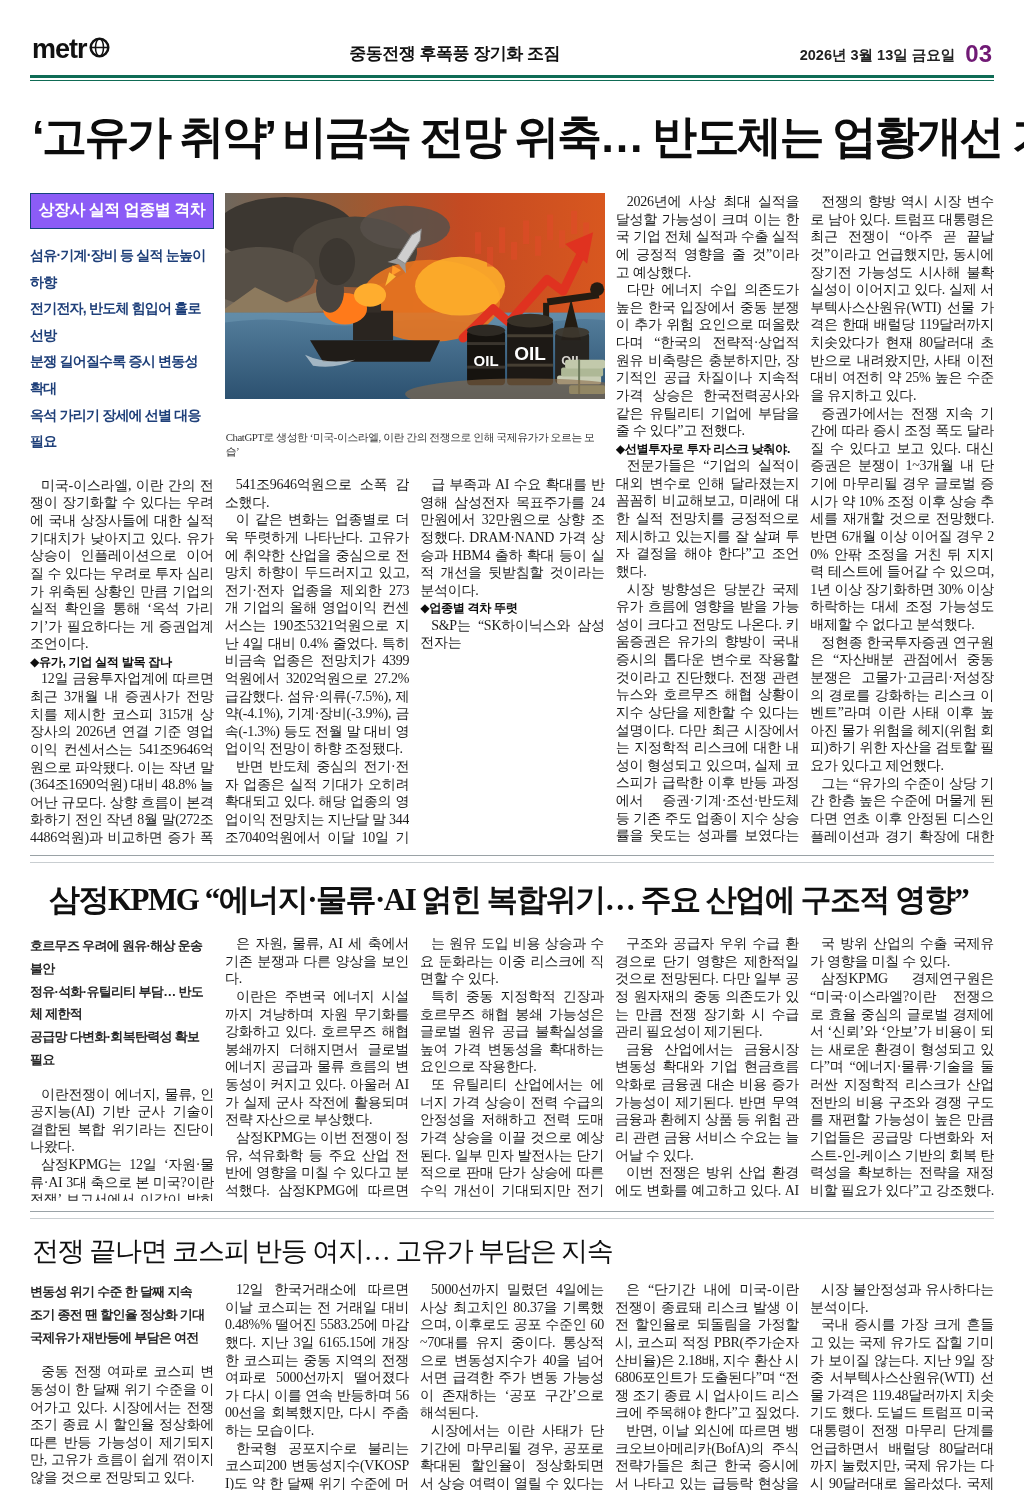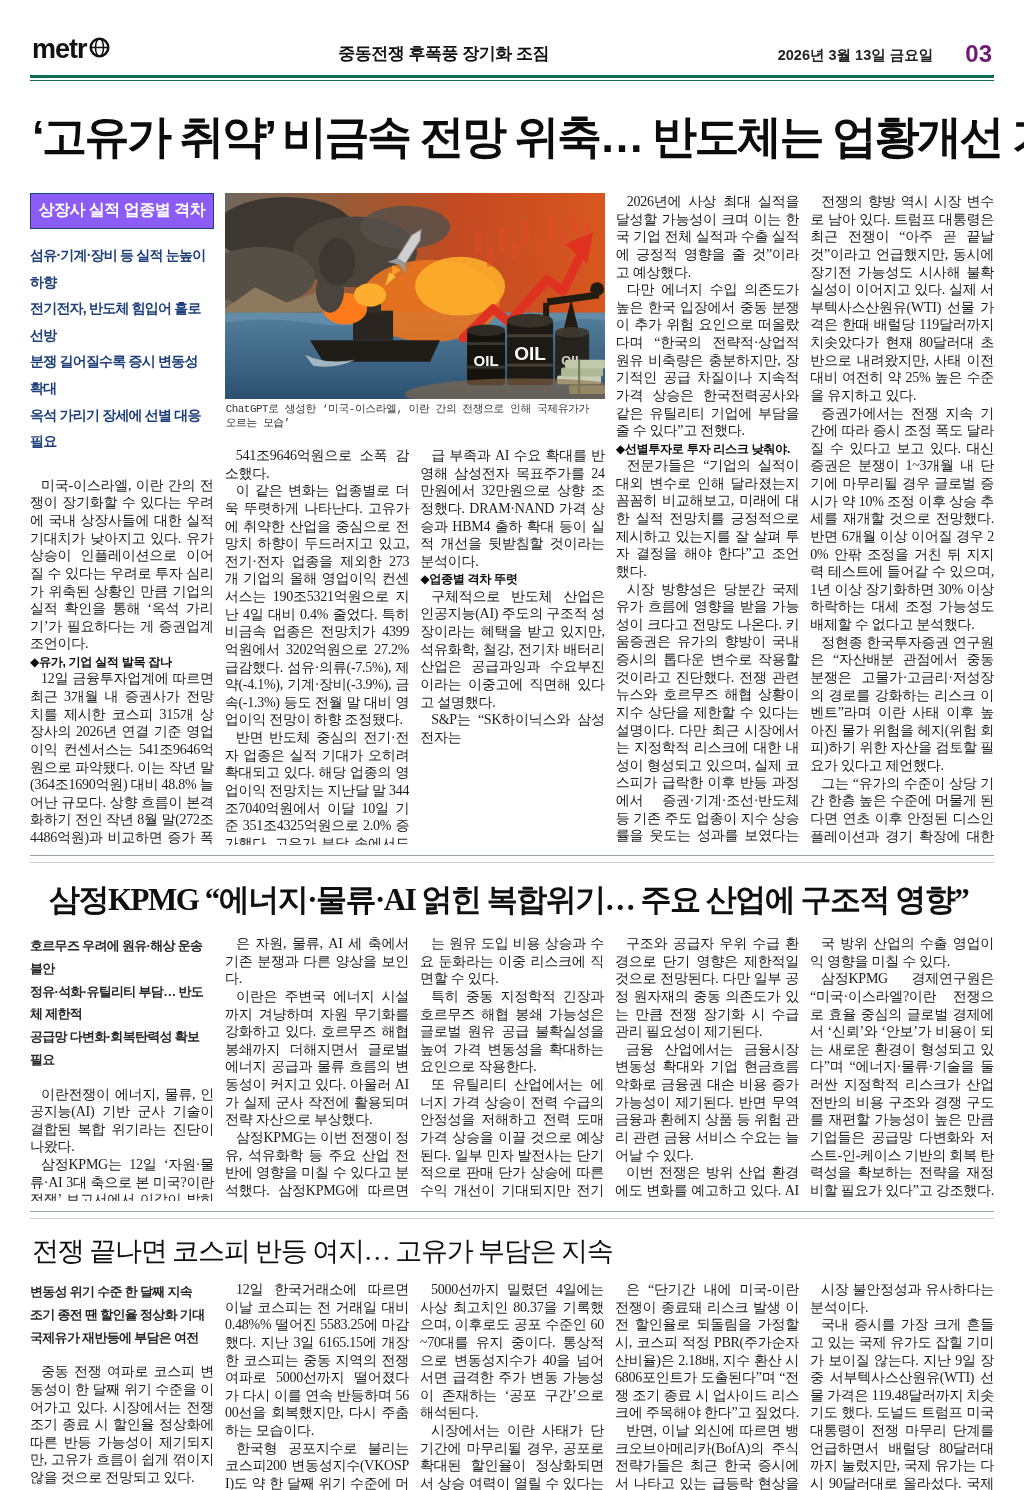--- a/index.html
+++ b/index.html
@@ -7,21 +7,21 @@
   body { font-family:"Liberation Serif","DejaVu Serif",serif; color:#1c1c1c; }
   .page { width:1024px; height:1490px; background:#fff; margin:0 auto; position:relative;
           padding:34px 30px 20px 30px; overflow:hidden; }
 
   
   .hdr { display:flex; align-items:flex-end; justify-content:space-between; padding:0 2px 10px 2px; }
   .hdr-logo { display:flex; align-items:center; gap:2px; font-family:"Liberation Sans","DejaVu Sans",sans-serif;
               font-weight:800; font-size:27px; letter-spacing:-1px; color:#111; }
   .globe { display:inline-block; }
   .hdr-center { font-family:"Liberation Sans","DejaVu Sans",sans-serif; font-weight:800; font-size:17px; color:#111; letter-spacing:-0.5px; }
-  .hdr-right { display:flex; align-items:flex-end; gap:32px; }
+  .hdr-right { display:flex; align-items:flex-end; gap:10px; }
   .hdr-date { font-family:"Liberation Sans","DejaVu Sans",sans-serif; font-weight:700; font-size:14.5px; color:#222; }
   .hdr-page { font-family:"Liberation Sans","DejaVu Sans",sans-serif; font-weight:700; font-size:24px; color:#701a75; line-height:0.9; }
   .hdr-rule { height:6px; border-top:3px solid #0f6b55; border-bottom:1px solid #0f6b55; margin-bottom:4px; }
 
   
   .h1 { font-family:"Liberation Sans","DejaVu Sans",sans-serif; font-weight:800; font-size:45px;
         letter-spacing:-2.5px; color:#0c0c0c; text-align:left; padding:22px 2px 26px 2px; white-space:nowrap; }
   .h2 { font-family:"Liberation Serif","DejaVu Serif",serif; font-weight:700; font-size:31px;
         letter-spacing:-1.5px; color:#101010; padding:16px 2px 14px 2px; white-space:nowrap;margin-left:17px; }
   .h3 { font-family:"Liberation Serif","DejaVu Serif",serif; font-weight:400; font-size:27px;
@@ -48,22 +48,22 @@
   .deck-a1 div { font-family:"Liberation Sans","DejaVu Sans",sans-serif; font-weight:700; font-size:14px;
                  letter-spacing:-0.8px; line-height:1.9; color:#1e3f79; }
   .deck-sm div { font-family:"Liberation Sans","DejaVu Sans",sans-serif; font-weight:700; font-size:13px;
                  letter-spacing:-0.7px; line-height:1.75; color:#272727; }
   .deck-gap { height:22px; }
   .deck-gap-sm { height:14px; }
 
   
   .photo-wrap { margin-bottom:8px; }
   .photo { width:100%; height:206px; display:block; }
-  .caption { font-family:Liberation Mono, monospace; font-size:10.8px; color:#333;
-             letter-spacing:-0.4px; padding:3px 1px 9px 1px; }
+  .caption { font-family:Liberation Serif, serif; font-size:10.8px; color:#333;
+             letter-spacing:-0.4px; padding:3px 1px 9px 1px;margin-top:29px; }
 
   
   .sig-row { display:flex; justify-content:flex-end; align-items:flex-end; gap:10px; margin-top:8px; }
   .sig { text-align:right; }
   .sig .by { font-family:"Liberation Sans","DejaVu Sans",sans-serif; font-size:11px; color:#2a2a2a; letter-spacing:-0.5px; }
   .sig .em { font-family:"Liberation Sans","DejaVu Sans",sans-serif; font-size:10.5px; color:#8a9097; margin-top:4px; }
   .qr-block { display:flex; flex-direction:column; align-items:center; gap:3px; }
   .qr { width:50px; height:50px; border:2px solid #3aa34d; background:#fff; position:relative;
         background-image:
           repeating-linear-gradient(0deg,#111 0 3px,transparent 3px 7px),
@@ -232,21 +232,20 @@
 
         <p class="para">541조9646억원으로 소폭 감소했다.</p>
             <p class="para">이 같은 변화는 업종별로 더욱 뚜렷하게 나타난다. 고유가에 취약한 산업을 중심으로 전망치 하향이 두드러지고 있고, 전기·전자 업종을 제외한 273개 기업의 올해 영업이익 컨센서스는 190조5321억원으로 지난 4일 대비 0.4% 줄었다. 특히 비금속 업종은 전망치가 4399억원에서 3202억원으로 27.2% 급감했다. 섬유·의류(-7.5%), 제약(-4.1%), 기계·장비(-3.9%), 금속(-1.3%) 등도 전월 말 대비 영업이익 전망이 하향 조정됐다.</p>
             <p class="para">반면 반도체 중심의 전기·전자 업종은 실적 기대가 오히려 확대되고 있다. 해당 업종의 영업이익 전망치는 지난달 말 344조7040억원에서 이달 10일 기준 351조4325억원으로 2.0% 증가했다. 고유가 부담 속에서도 반도체 업황 개선 기대가 실적 전망을 지탱하는 모습이다.</p>
             <p class="para">증권가에서는 반도체 업황 개선 기대도 이어지고 있다. KB증권은 메모리 공</p>
           </div>
         <div class="col body">
 
         <p class="para">급 부족과 AI 수요 확대를 반영해 삼성전자 목표주가를 24만원에서 32만원으로 상향 조정했다. DRAM·NAND 가격 상승과 HBM4 출하 확대 등이 실적 개선을 뒷받침할 것이라는 분석이다.</p>
             <p class="para khead">◆업종별 격차 뚜렷</p>
-            <p class="para">구체적으로 반도체 산업은 인공지능(AI) 주도의 구조적 성장이라는 혜택을 받고 있지만, 석유화학, 철강, 전기차 배터리 산업은 공급과잉과 수요부진이라는 이중고에 직면해 있다고 설명했다.</p>
             <p class="para">S&amp;P는 “SK하이닉스와 삼성전자는</p>
           </div>
       </div>
     </div>
 
     <div class="col body">
 
     <p class="para">2026년에 사상 최대 실적을 달성할 가능성이 크며 이는 한국 기업 전체 실적과 수출 실적에 긍정적 영향을 줄 것”이라고 예상했다.</p>
         <p class="para">다만 에너지 수입 의존도가 높은 한국 입장에서 중동 분쟁이 추가 위험 요인으로 떠올랐다며 “한국의 전략적·상업적 원유 비축량은 충분하지만, 장기적인 공급 차질이나 지속적 가격 상승은 한국전력공사와 같은 유틸리티 기업에 부담을 줄 수 있다”고 전했다.</p>
         <p class="para khead">◆선별투자로 투자 리스크 낮춰야.</p>
@@ -316,21 +315,21 @@
       </div>
     <div class="col body">
 
     <p class="para">구조와 공급자 우위 수급 환경으로 단기 영향은 제한적일 것으로 전망된다. 다만 일부 공정 원자재의 중동 의존도가 있는 만큼 전쟁 장기화 시 수급 관리 필요성이 제기된다.</p>
         <p class="para">금융 산업에서는 금융시장 변동성 확대와 기업 현금흐름 악화로 금융권 대손 비용 증가 가능성이 제기된다. 반면 무역금융과 환헤지 상품 등 위험 관리 관련 금융 서비스 수요는 늘어날 수 있다.</p>
         <p class="para">이번 전쟁은 방위 산업 환경에도 변화를 예고하고 있다. AI 기반 무기 체계와 무인 전력의 전략적 활용이 강화되면서 관련 기술 경쟁이 본격화되고 있으며 한</p>
       </div>
     <div class="col">
       <div class="body">
 
-      <p class="para">국 방위 산업의 수출 영업이익 영향을 미칠 수 있다.</p>
+      <p class="para">국 방위 산업의 수출 국제유가 영향을 미칠 수 있다.</p>
           <p class="para">삼정KPMG 경제연구원은 “미국·이스라엘?이란 전쟁으로 효율 중심의 글로벌 경제에서 ‘신뢰’와 ‘안보’가 비용이 되는 새로운 환경이 형성되고 있다”며 “에너지·물류·기술을 둘러싼 지정학적 리스크가 산업 전반의 비용 구조와 경쟁 구도를 재편할 가능성이 높은 만큼 기업들은 공급망 다변화와 저스트-인-케이스 기반의 회복 탄력성을 확보하는 전략을 재정비할 필요가 있다”고 강조했다.</p>
         </div>
       <div class="sig-row">
 
         <div class="qr-block">
           <div class="qr"></div>
 
         </div>
       </div>
     </div>

